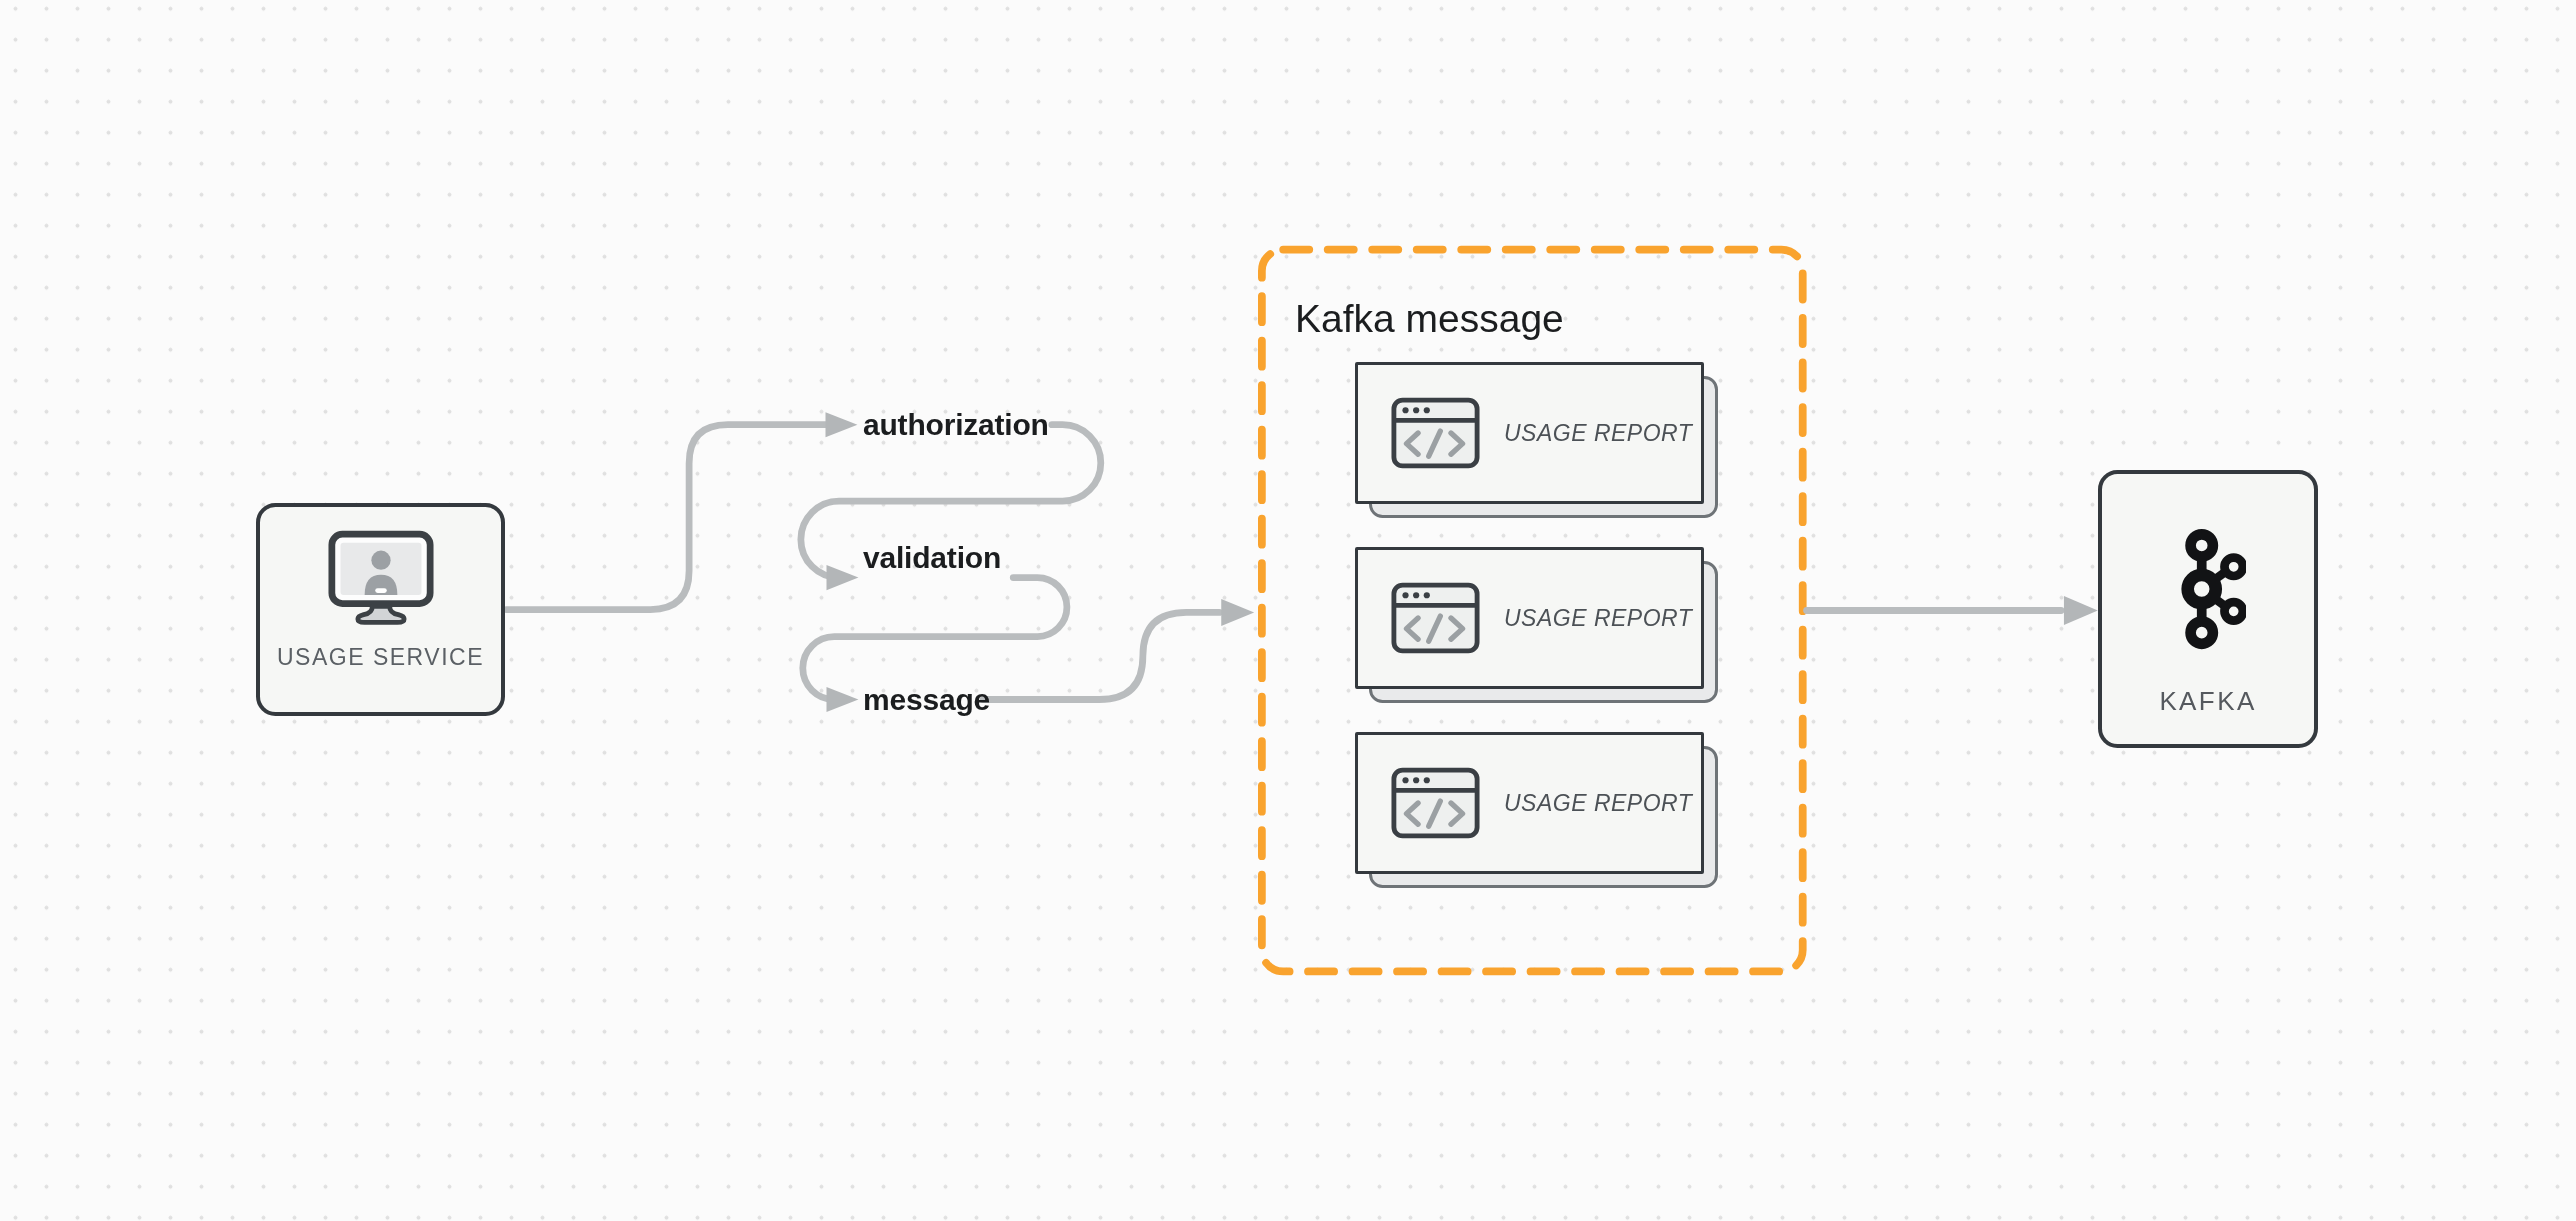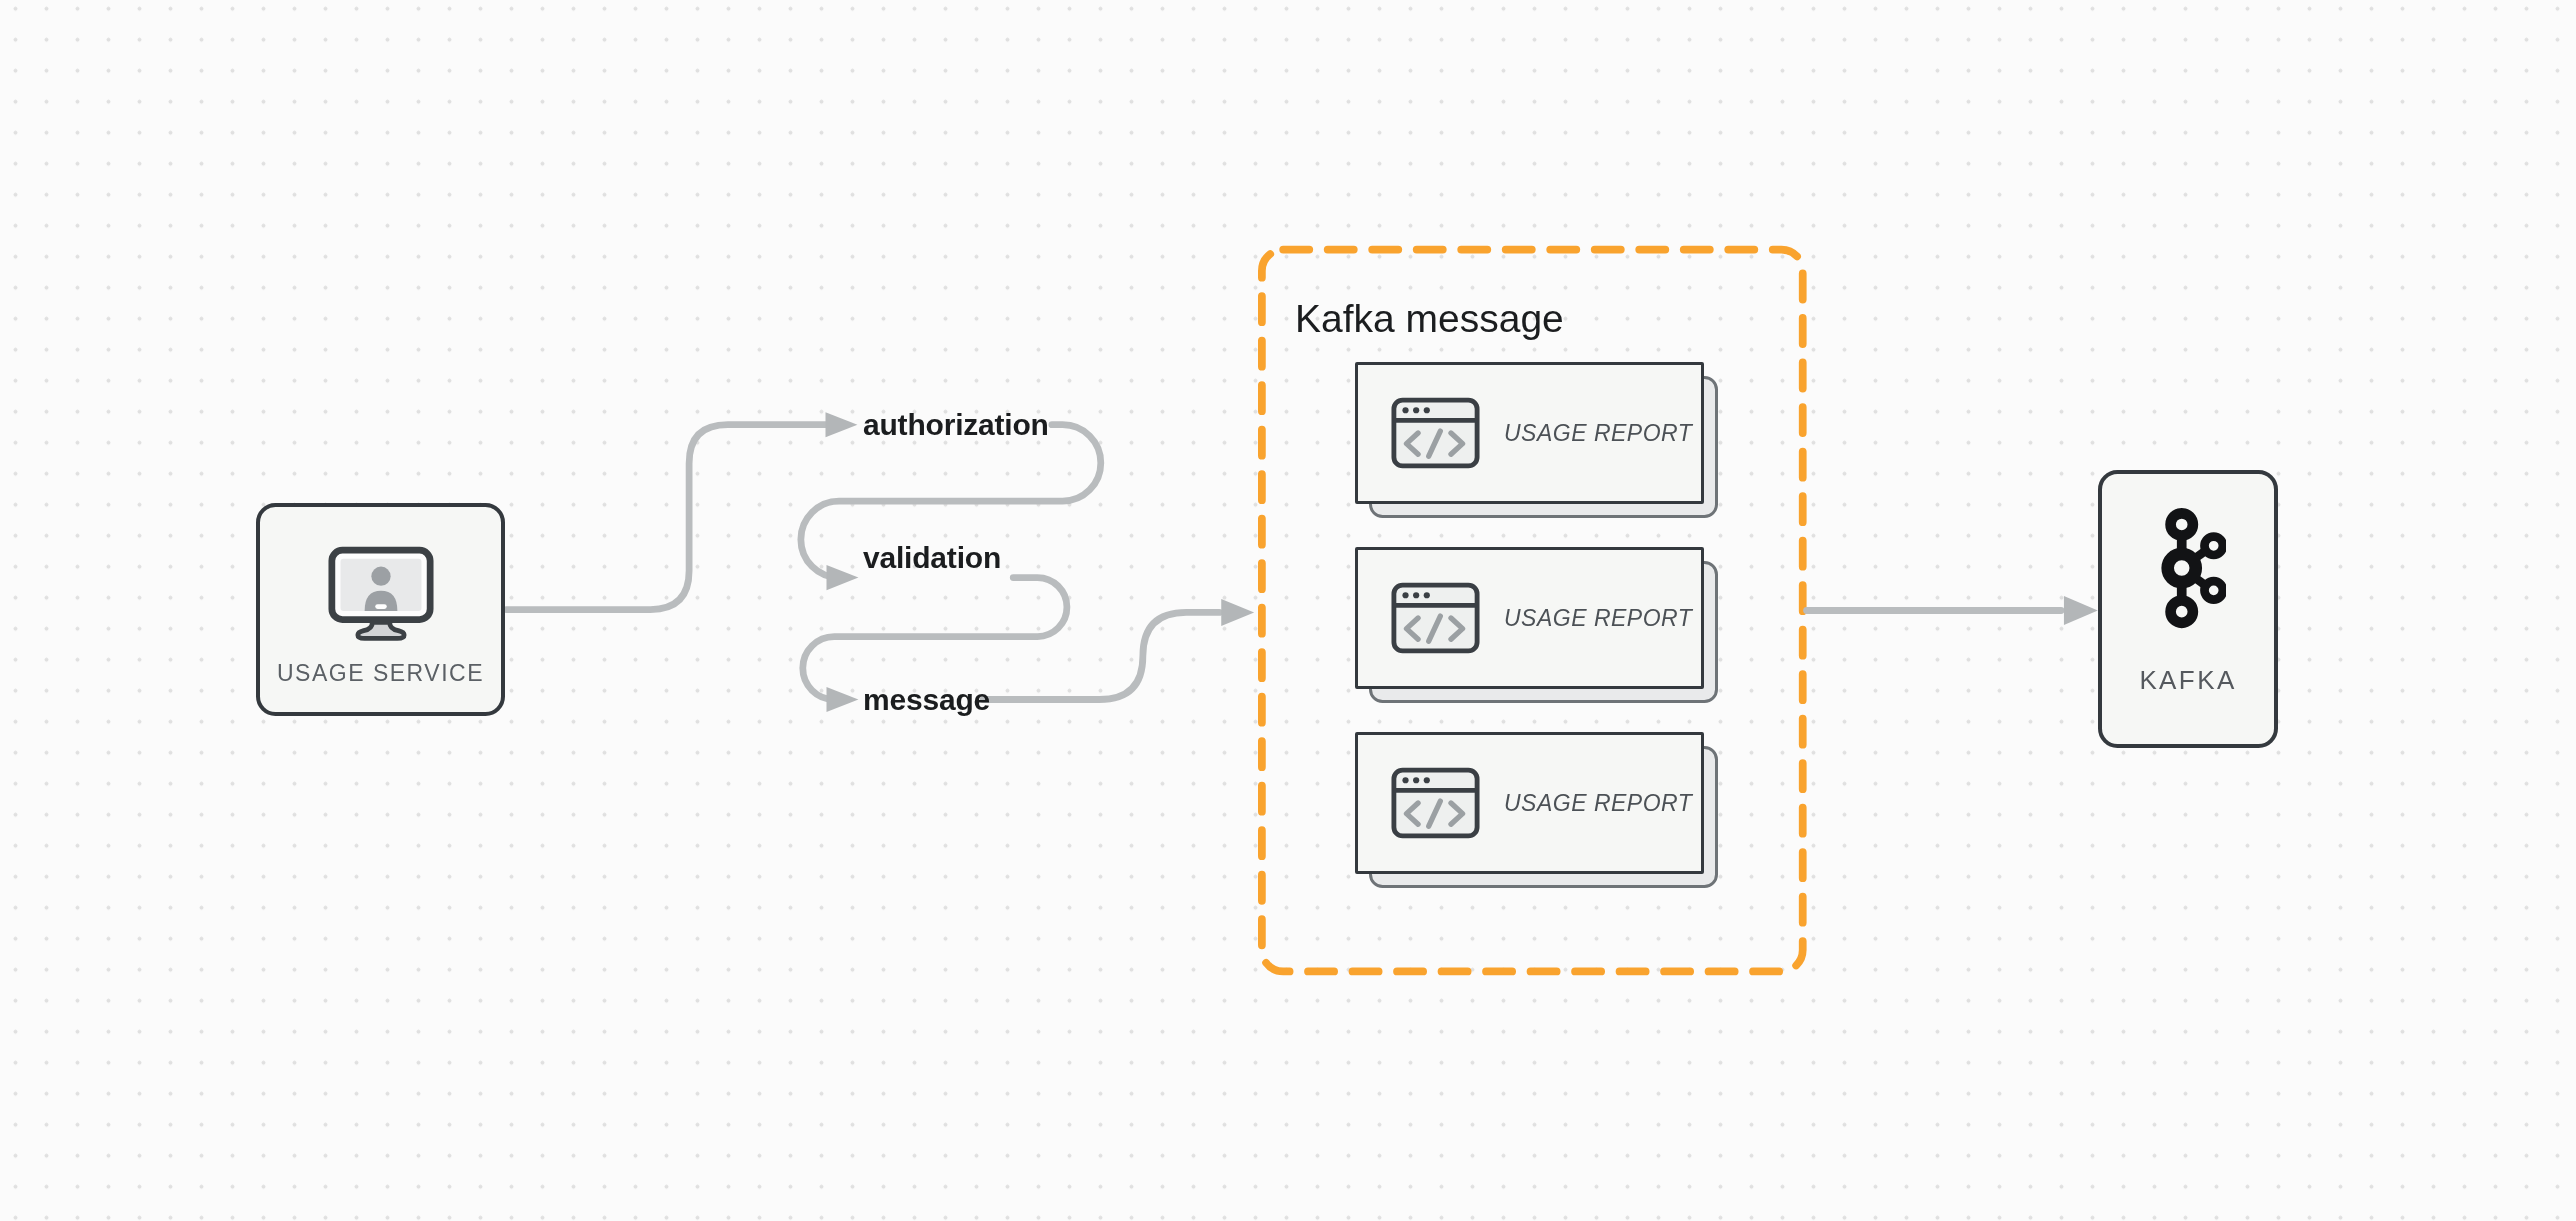--- a/index.html
+++ b/index.html
@@ -27,22 +27,22 @@
   
   .node {
     position: absolute;
     background: #f6f7f5;
     border: 4.8px solid #34393e;
     border-radius: 19.4px;
     display: flex;
     flex-direction: column;
     align-items: center;
   }
-  .node-usage-service { left: 256px; top: 503px; width: 249px; height: 213px; padding-top: 39px; }
-  .node-kafka        { left: 2098px; top: 470px; width: 180px; height: 278px; padding-top: 34px; }
+  .node-usage-service { left: 256px; top: 503px; width: 249px; height: 213px; padding-top: 23px; }
+  .node-kafka        { left: 2098px; top: 470px; width: 220px; height: 278px; padding-top: 55px; }
   .node-label {
     color: #5b6065;
     font-size: 23px;
     letter-spacing: 1.5px;
     white-space: nowrap;
   }
   .node-usage-service .node-label { margin-top: 17.4px; }
   .node-kafka .node-label { margin-top: 33px; font-size: 26px; letter-spacing: 2.4px; color: #55595e; }
   
   .step-label {

